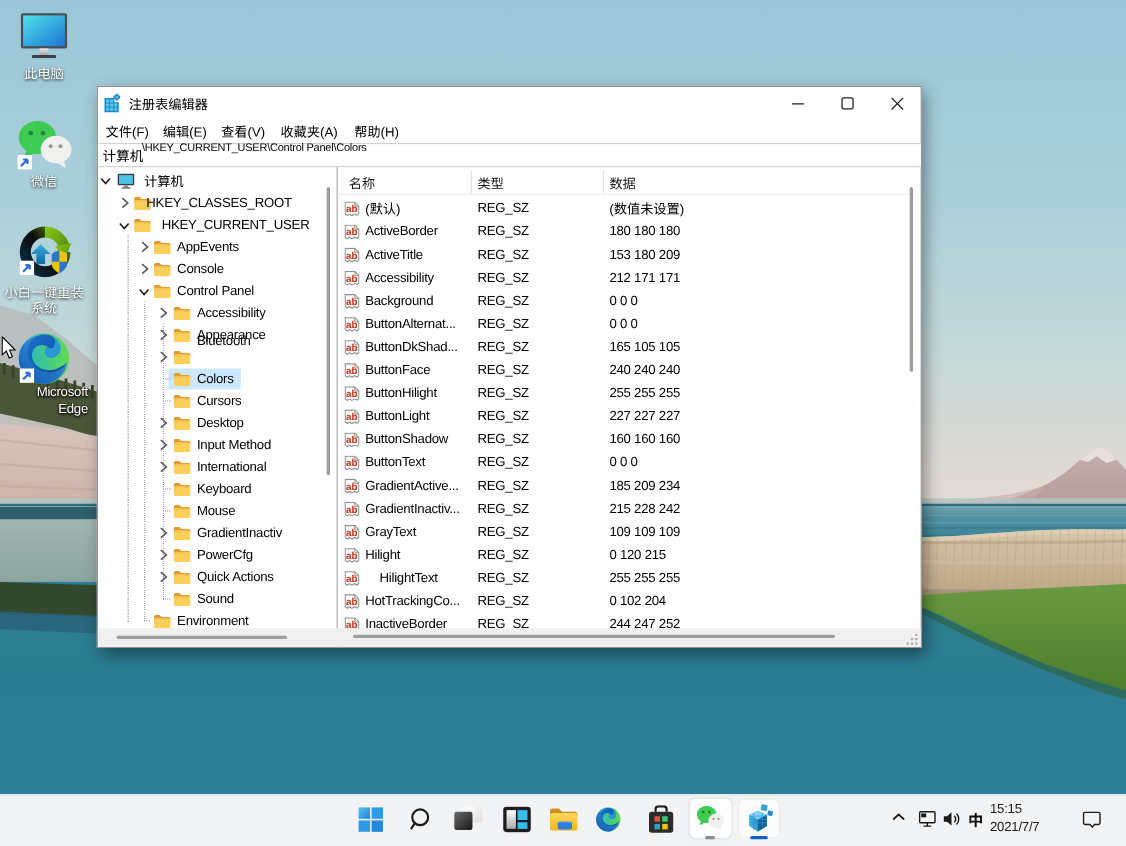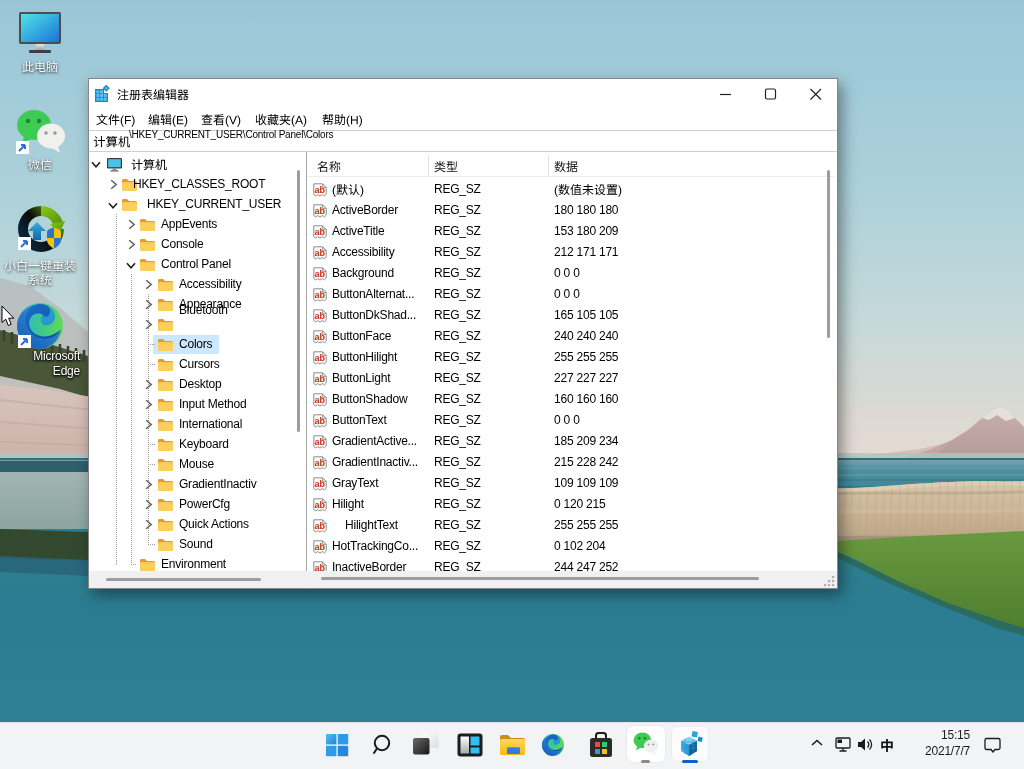--- a/index.html
+++ b/index.html
@@ -782,16 +782,16 @@
 </svg>
 <svg class="ab" style="left:856px;top:736px" width="18" height="17" viewBox="0 0 18 17">
 <path d="M2,6 L5,6 L9,2.5 L9,14.5 L5,11 L2,11 Z" fill="#1b1b1b"></path>
 <path d="M11.5,5.5 A4.5,4.5 0 0 1 11.5,11.5 M13.5,3.5 A7,7 0 0 1 13.5,13.5" stroke="#1b1b1b" stroke-width="1.3" fill="none"></path>
 </svg>
 <div style="position:absolute;left:880.0px;top:736.5px;width:14px;height:18px;">
       <svg width="14" height="18" viewBox="0 -14.0 14 18.2" style="position:absolute" fill="#101010">
         <path transform="translate(0.0)" d="M6.1 -11.9V-9.5H1.2V-2.4H2.9V-3.1H6.1V1.2H7.9V-3.1H11V-2.4H12.8V-9.5H7.9V-11.9ZM2.9 -4.8V-7.8H6.1V-4.8ZM11 -4.8H7.9V-7.8H11Z"></path>
       </svg>
     </div>
-<div class="lt" style="left:900px;top:728px;width:70px;text-align:right;color:#1b1b1b;line-height:15.5px">15:15<br>2021/7/7</div>
+<div class="lt" style="left:900px;top:728px;width:70px;text-align:left;color:#1b1b1b;line-height:15.5px">15:15<br>2021/7/7</div>
 <svg class="ab" style="left:984px;top:737px" width="17" height="16" viewBox="0 0 17 16">
 <path d="M2.5,1.5 L14.5,1.5 C15.3,1.5 16,2.2 16,3 L16,11 C16,11.8 15.3,12.5 14.5,12.5 L11,12.5 L9,15 L7,12.5 L2.5,12.5 C1.7,12.5 1,11.8 1,11 L1,3 C1,2.2 1.7,1.5 2.5,1.5 Z" fill="none" stroke="#1b1b1b" stroke-width="1.3"></path>
 </svg>
 </div>
 </body></html>

